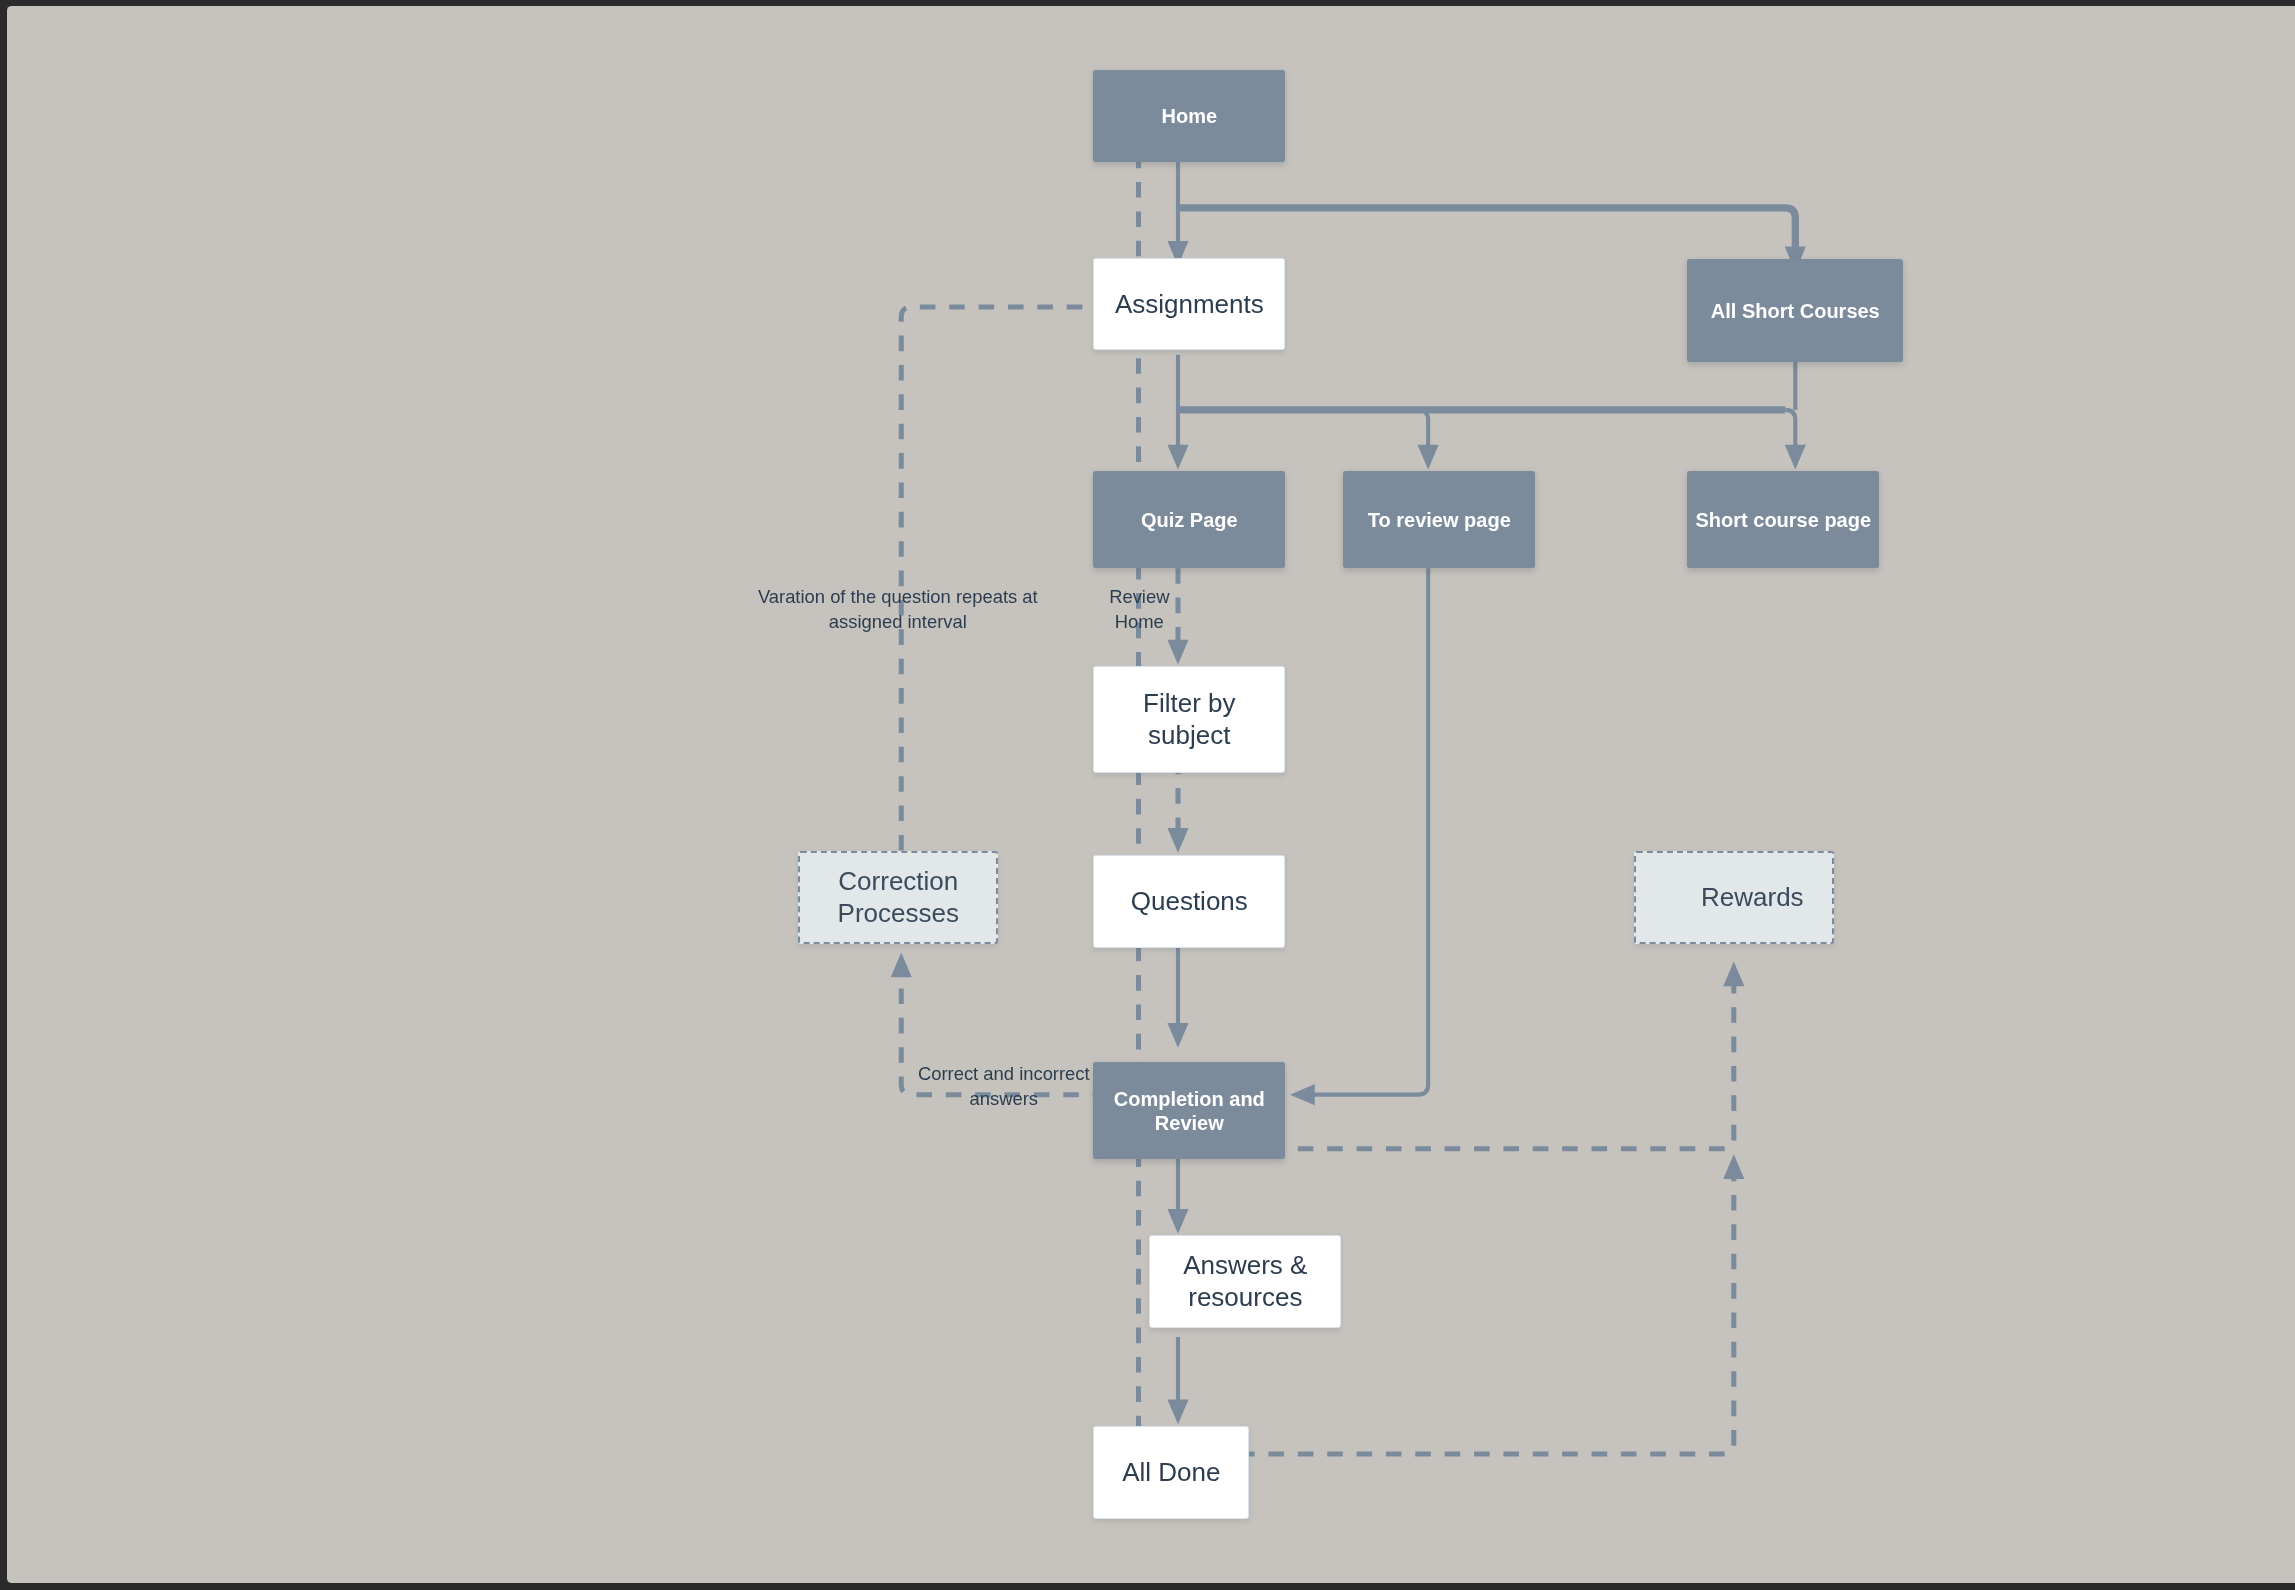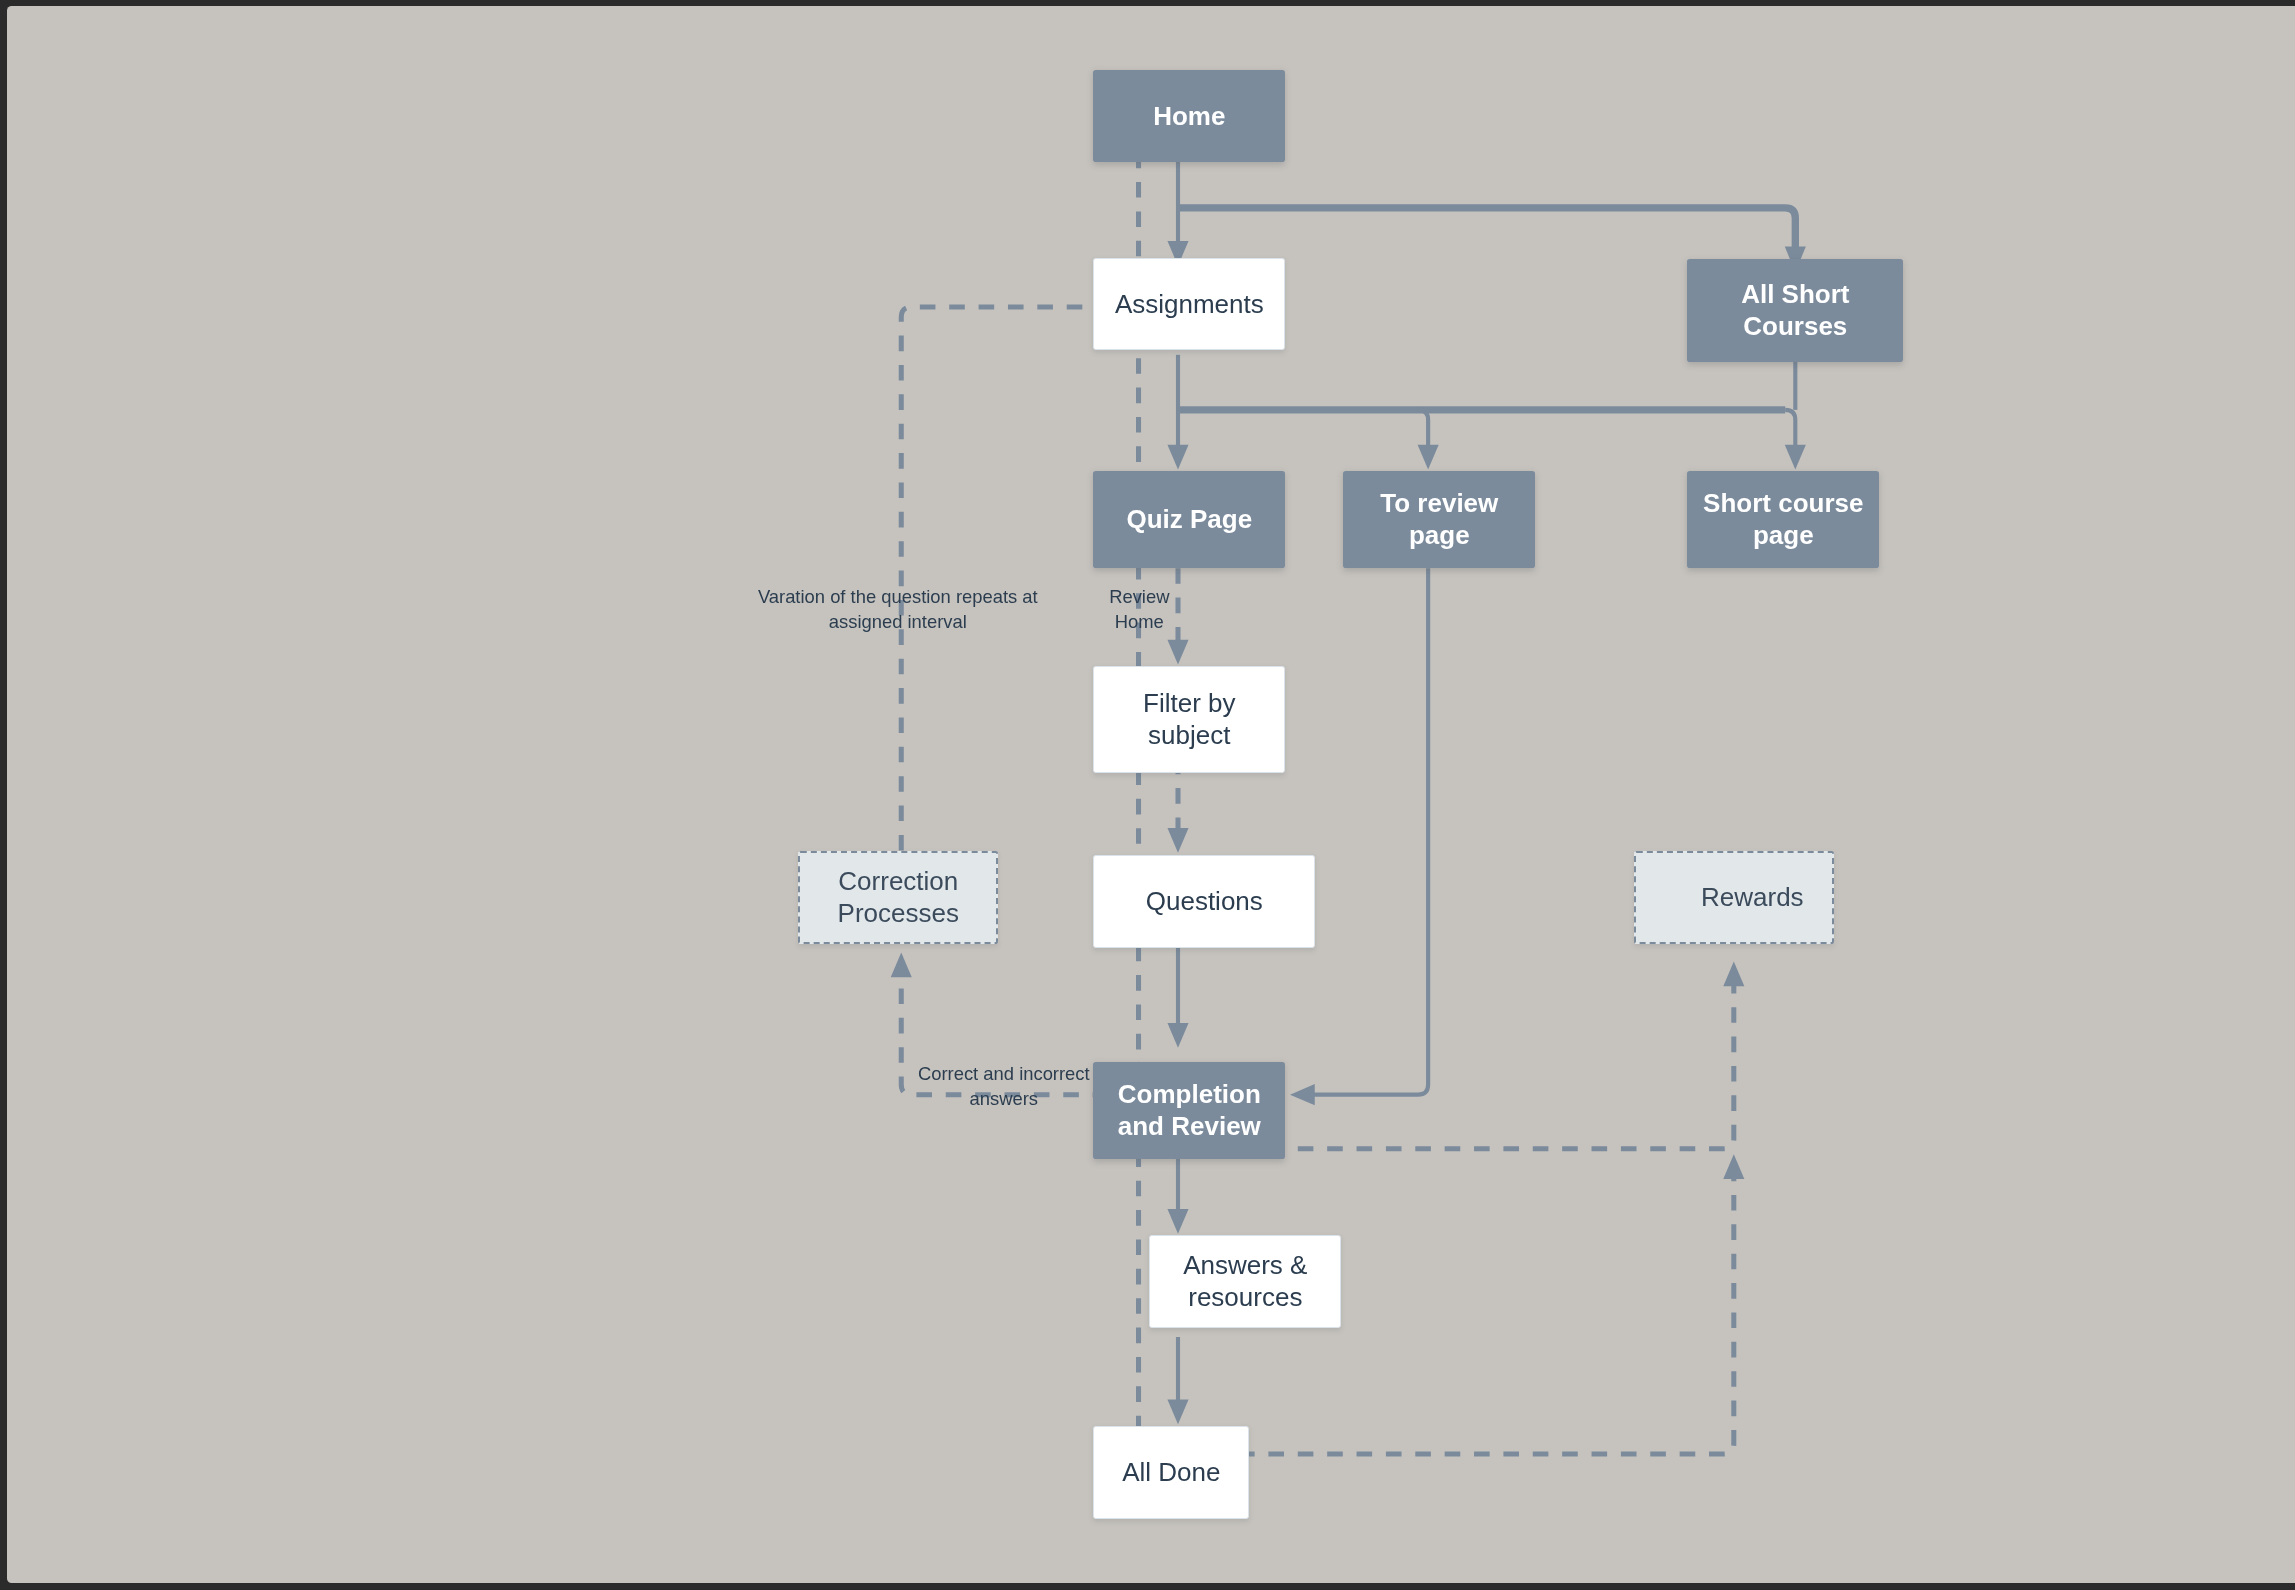--- a/index.html
+++ b/index.html
@@ -37,21 +37,21 @@
     text-align: center;
     line-height: 1.22;
     border-radius: 2.8px;
     z-index: 5;
   }
   .node .lbl { display: block; width: 100%; padding: 0 4.6px; }
   .node.filled {
     background: #7b8b9c;
     color: #ffffff;
     font-weight: bold;
-    font-size: 26px;
+    font-size: 20px;
     box-shadow: 0 2.8px 6.4px rgba(90,95,100,0.28);
   }
   .node.plain {
     background: #ffffff;
     color: #2b3d4f;
     font-weight: normal;
     font-size: 26px;
     border: 1.4px solid #dbe3ea;
     box-shadow: 0 2.3px 5.5px rgba(90,95,100,0.16);
   }
@@ -185,21 +185,21 @@
     </div>
 
     <div class="node filled" style="left:1680px; top:465px; width:192px; height:97px;">
       <span class="lbl">Short course page</span>
     </div>
 
     <div class="node plain" style="left:1086px; top:660px; width:192px; height:107px;">
       <span class="lbl">Filter by subject</span>
     </div>
 
-    <div class="node plain" style="left:1086px; top:849px; width:222px; height:93px;">
+    <div class="node plain" style="left:1086px; top:849px; width:192px; height:93px;">
       <span class="lbl">Questions</span>
     </div>
 
     <div class="node ghost" style="left:791px; top:845px; width:200px; height:93px;">
       <span class="lbl">Correction Processes</span>
     </div>
 
     <div class="node ghost" style="left:1627px; top:845px; width:200px; height:93px;padding-left:36px;">
       <span class="lbl">Rewards</span>
     </div>

